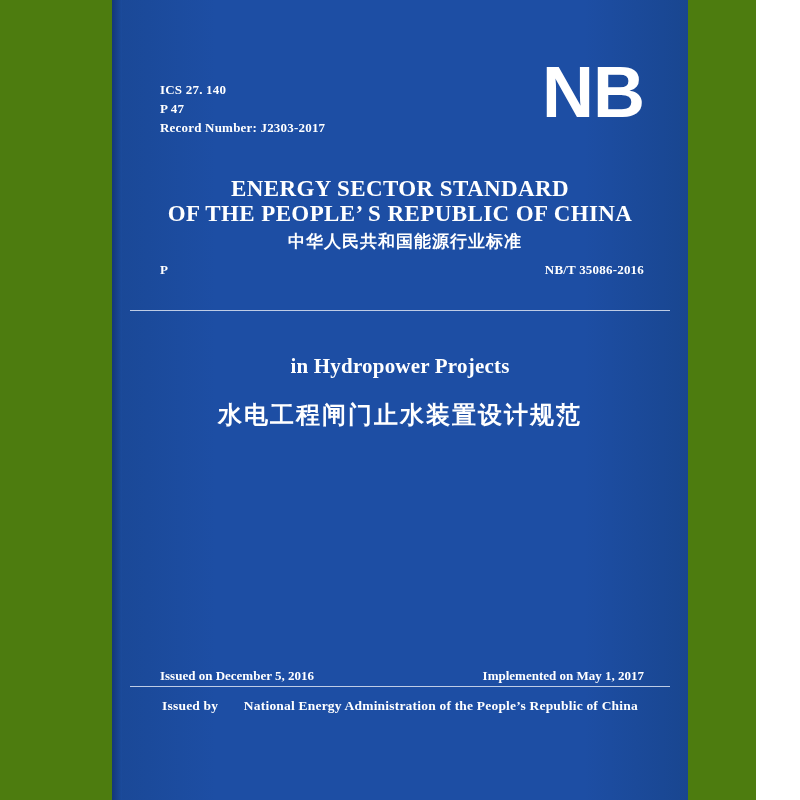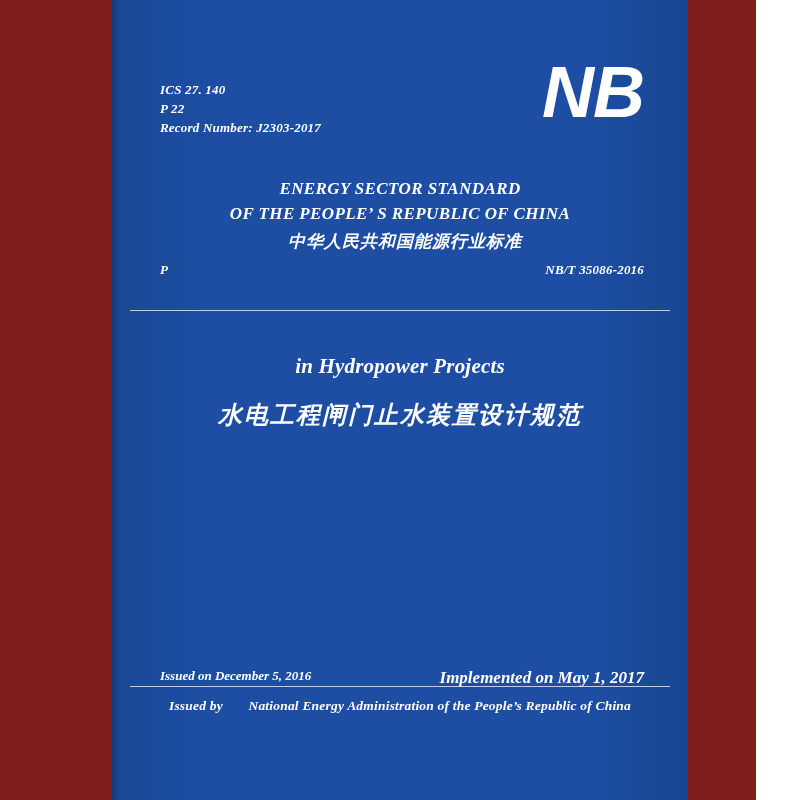--- a/index.html
+++ b/index.html
@@ -10,22 +10,21 @@
   body {
     width: 800px;
     height: 800px;
     font-family: "Liberation Serif", serif;
     overflow: hidden;
   }
   .page {
     position: relative;
     width: 756px;
     height: 800px;
-    background: #7f1d1d;
-    font-style: italic;
+    background: #4d7c0f;
   }
   
   .cover {
     position: absolute;
     left: 112px;
     top: 0px;
     width: 576px;
     height: 800px;
     background: #1b4b9c;
     background: linear-gradient(90deg, #1a4896 0%, #1d4ea4 18%, #1d4ea4 82%, #194690 100%);
@@ -63,21 +62,21 @@
   }
   .title-block {
     position: absolute;
     left: 0;
     right: 0;
     top: 176px;
     text-align: center;
   }
   .std-en1, .std-en2 {
     font-weight: bold;
-    font-size: 17px;
+    font-size: 23px;
     line-height: 25px;
     letter-spacing: 0.4px;
   }
   .std-cn {
     font-family: "DejaVu Sans", sans-serif;
     font-weight: bold;
     font-size: 17px;
     line-height: 30px;
     letter-spacing: 1px;
     padding-left: 10px;
@@ -148,21 +147,21 @@
     left: 0;
     top: 0;
     font-weight: bold;
     font-size: 13px;
   }
   .dates .d-right {
     position: absolute;
     right: 0;
     top: 0;
     font-weight: bold;
-    font-size: 17px;
+    font-size: 13px;
     text-align: right;
   }
   .issuer {
     position: absolute;
     left: 0;
     right: 0;
     top: 698px;
     text-align: center;
     font-weight: bold;
     font-size: 13.5px;
@@ -173,21 +172,21 @@
   }
 </style>
 </head>
 <body>
 
 <div class="page">
   <div class="cover">
 
     <div class="codes">
       <div>ICS 27. 140</div>
-      <div>P 22</div>
+      <div>P 47</div>
       <div>Record Number: J2303-2017</div>
     </div>
 
     <div class="nb-logo">NB</div>
 
     <div class="title-block">
       <div class="std-en1">ENERGY SECTOR STANDARD</div>
       <div class="std-en2">OF THE PEOPLE’ S REPUBLIC OF CHINA</div>
       <div class="std-cn">中华人民共和国能源行业标准</div>
     </div>

